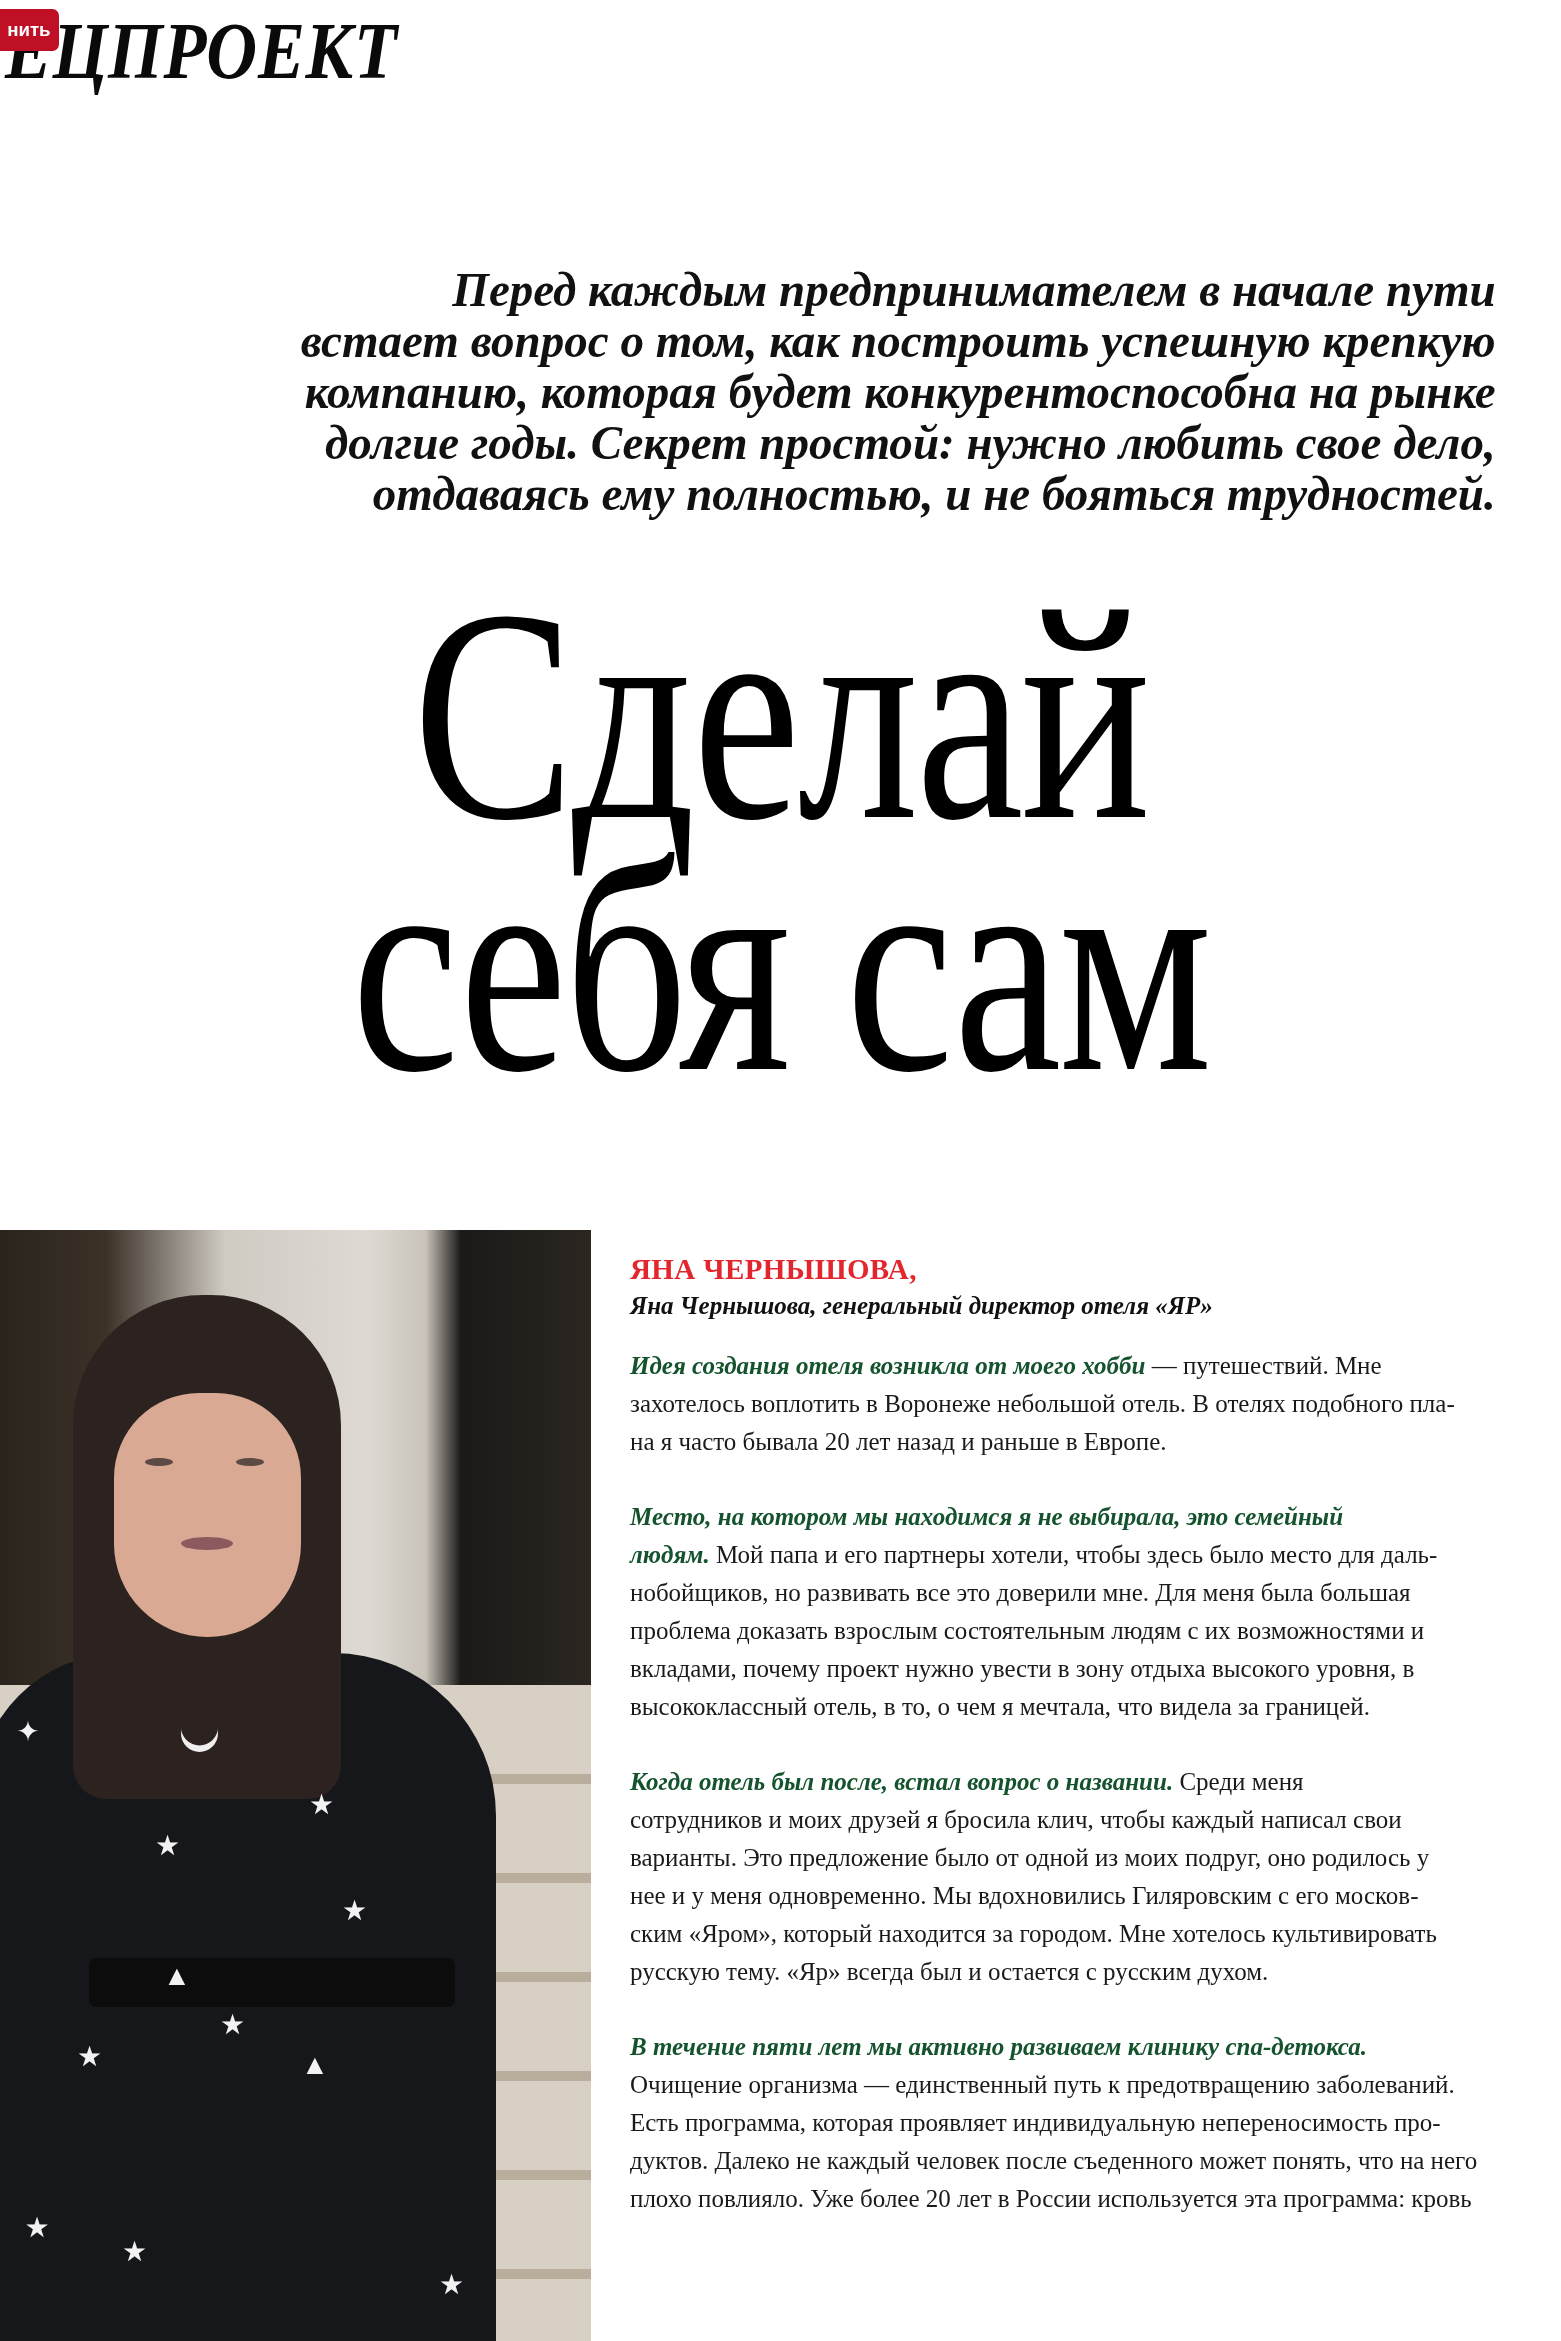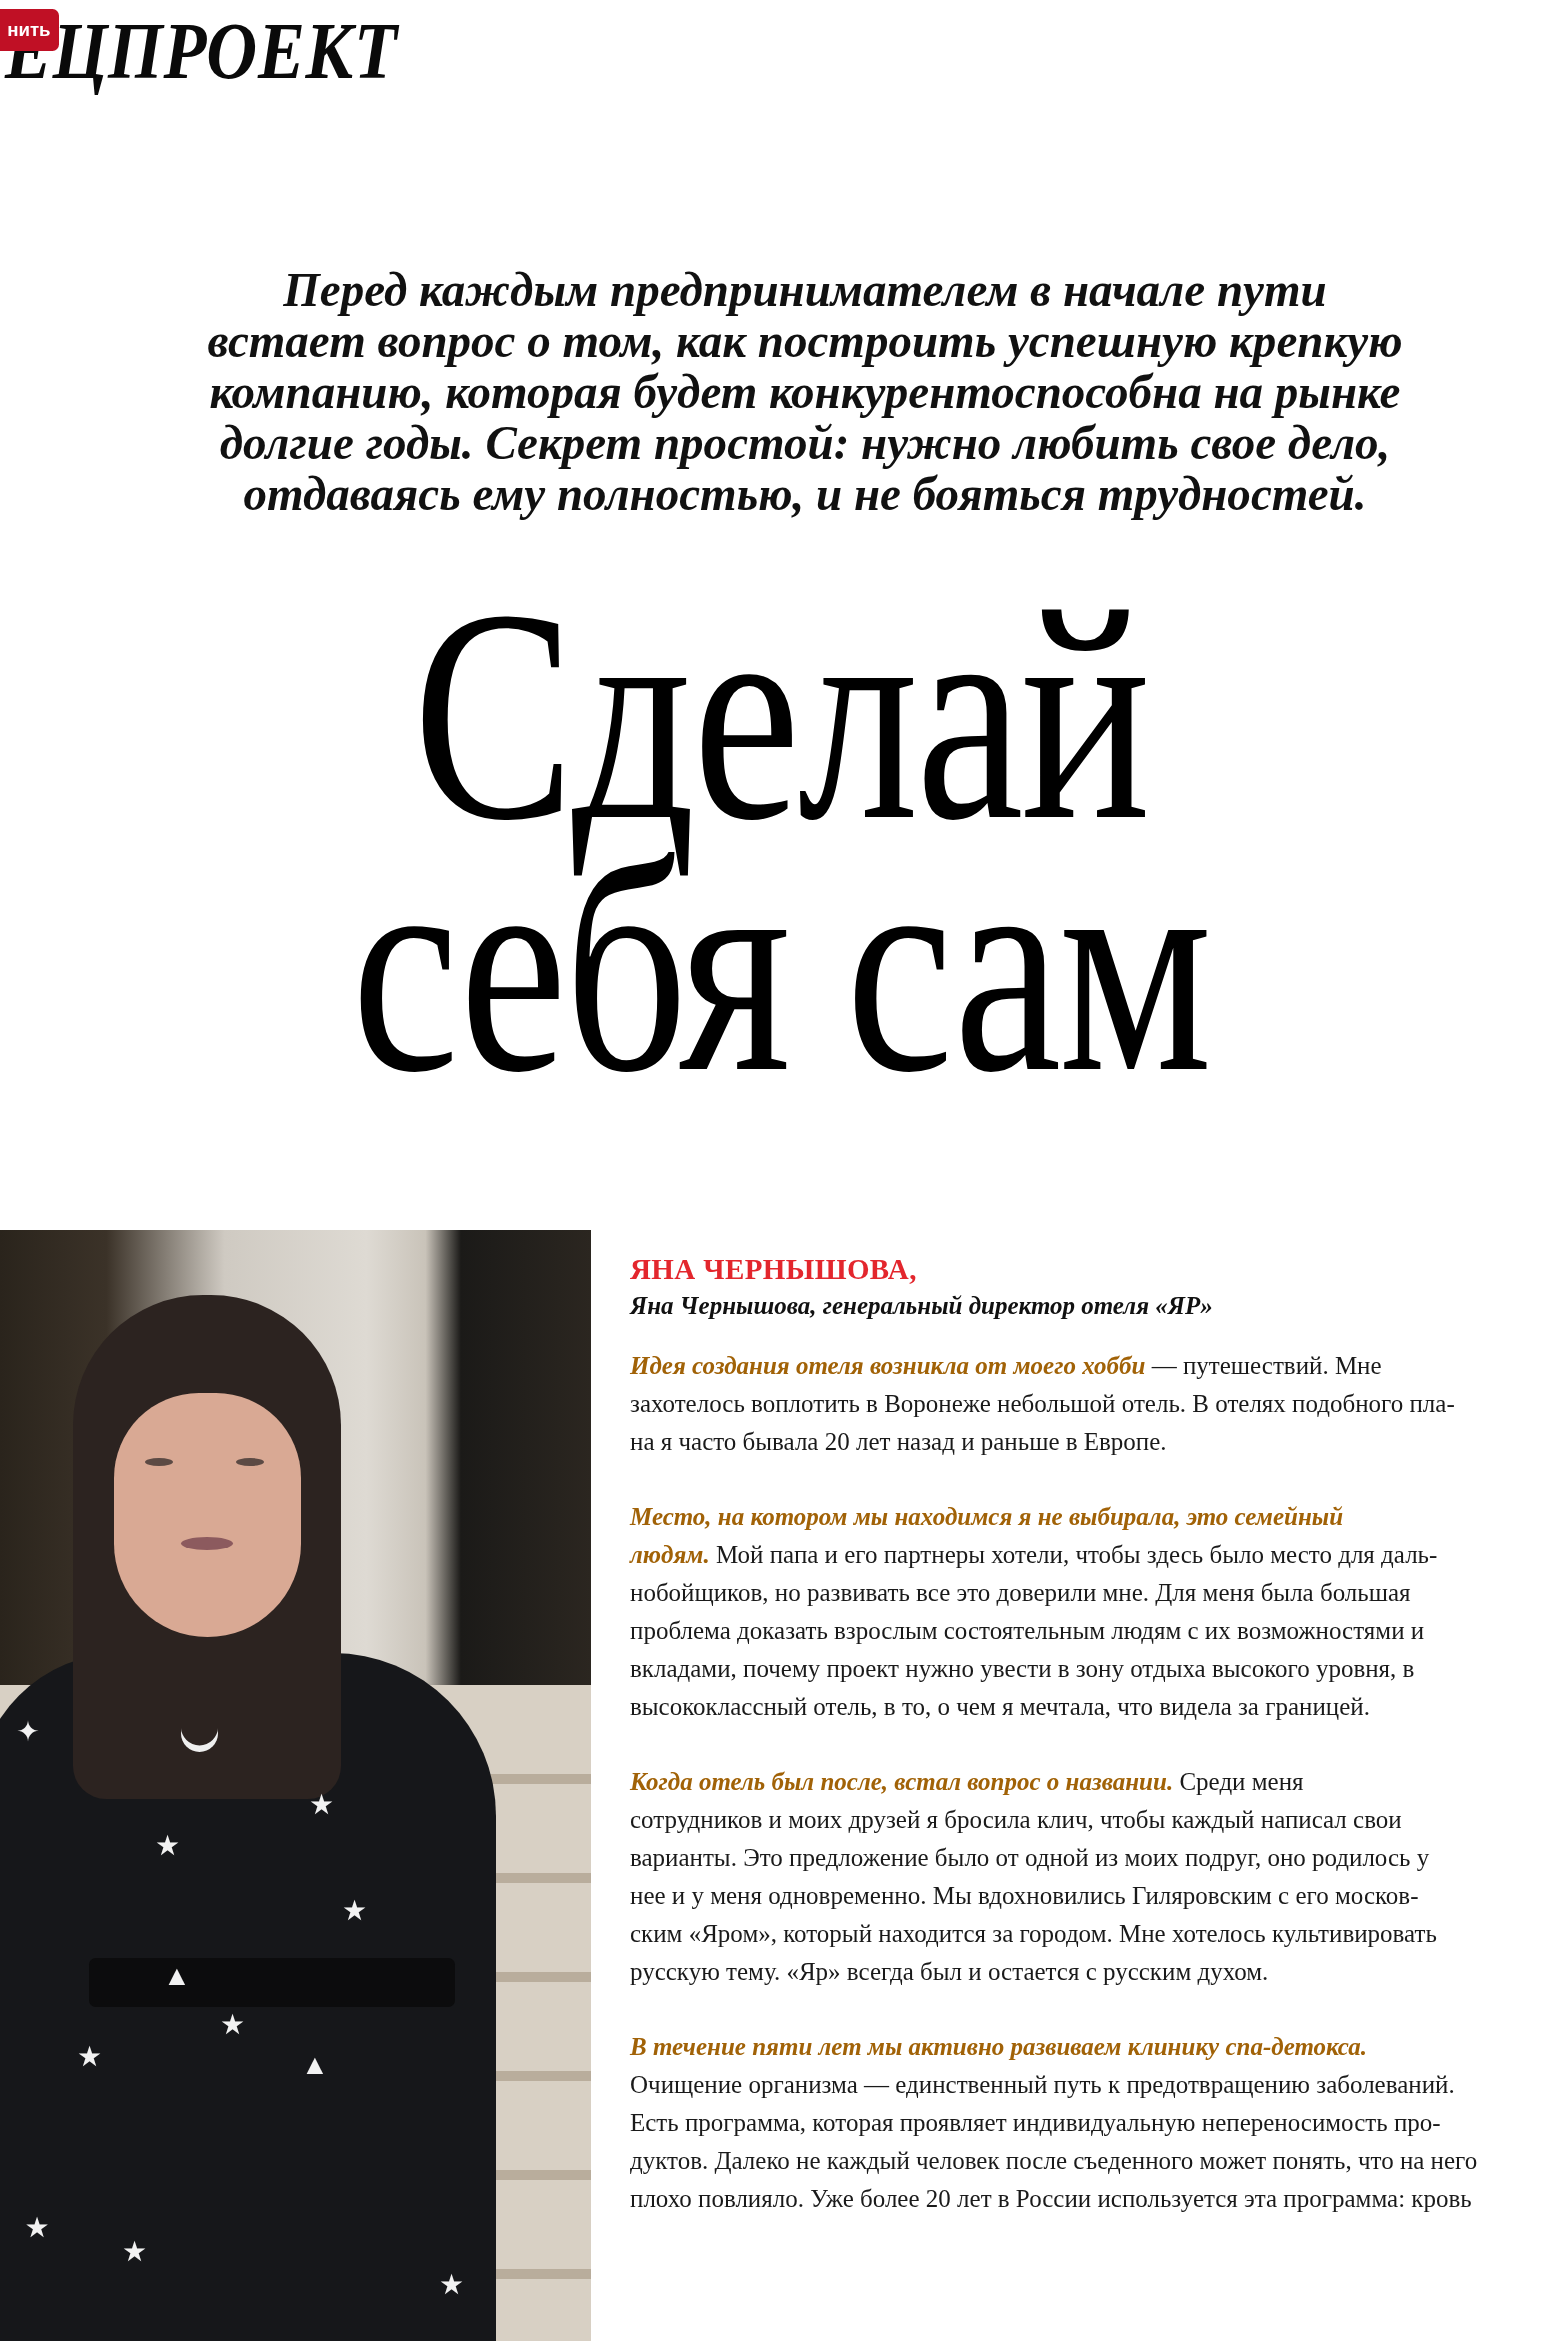--- a/index.html
+++ b/index.html
@@ -14,22 +14,22 @@
       display: flex; align-items: center; justify-content: flex-end; padding-right: 8.1px;
       box-sizing: border-box; z-index: 5; cursor: pointer;
     }
     .section-label {
       position: absolute; left: 4.9px; top: 6.5px; margin: 0;
       font-family: "Liberation Serif", serif; font-style: italic; font-weight: bold;
       font-size: 80px; line-height: 89px; letter-spacing: 0.8px; color: #0a0a0a;
       transform: scaleX(0.88); transform-origin: left center; white-space: nowrap;
     }
     .lead {
-      position: absolute; left: 73px; top: 264px; width: 1464px; margin: 0;
-      text-align: center; font-family: "Liberation Serif", serif;
+      position: absolute; left: 61px; top: 264px; width: 1464px; margin: 0;
+      text-align: right; font-family: "Liberation Serif", serif;
       font-style: italic; font-weight: bold; font-size: 49px; line-height: 51px;
       color: #111;
     }
     .lead span { display: block; white-space: nowrap; transform: scaleX(0.96); }
     .title {
       position: absolute; left: 0; width: 1561px; margin: 0; text-align: center;
       font-family: "Liberation Serif", serif; font-weight: normal; color: #000;
       white-space: nowrap;
     }
     .title-1 { top: 561px; font-size: 303px; line-height: 309px; transform: scaleX(0.80); letter-spacing: -3.3px; }
@@ -71,21 +71,21 @@
       font-family: "Liberation Serif", serif; font-size: 25px; line-height: 38px; color: #1a1a1a;
     }
     .byline-name {
       margin: 0; color: #e3262d; font-weight: bold; font-size: 29px; line-height: 37px;
       letter-spacing: 0.4px;
     }
     .byline-role {
       margin: 0 0 23px 0; font-style: italic; font-weight: bold; font-size: 25px; line-height: 36px; color: #111;
     }
     .para { margin: 0 0 37px 0; white-space: normal; }
-    .para .lead-in { color: #a16207; font-style: italic; font-weight: bold; }
+    .para .lead-in { color: #14532d; font-style: italic; font-weight: bold; }
     .line { display: block; white-space: nowrap; }
   </style>
 </head>
 <body>
 
 <div class="save-tab">нить</div>
 
 <h2 class="section-label">ЕЦПРОЕКТ</h2>
 
 <p class="lead">

